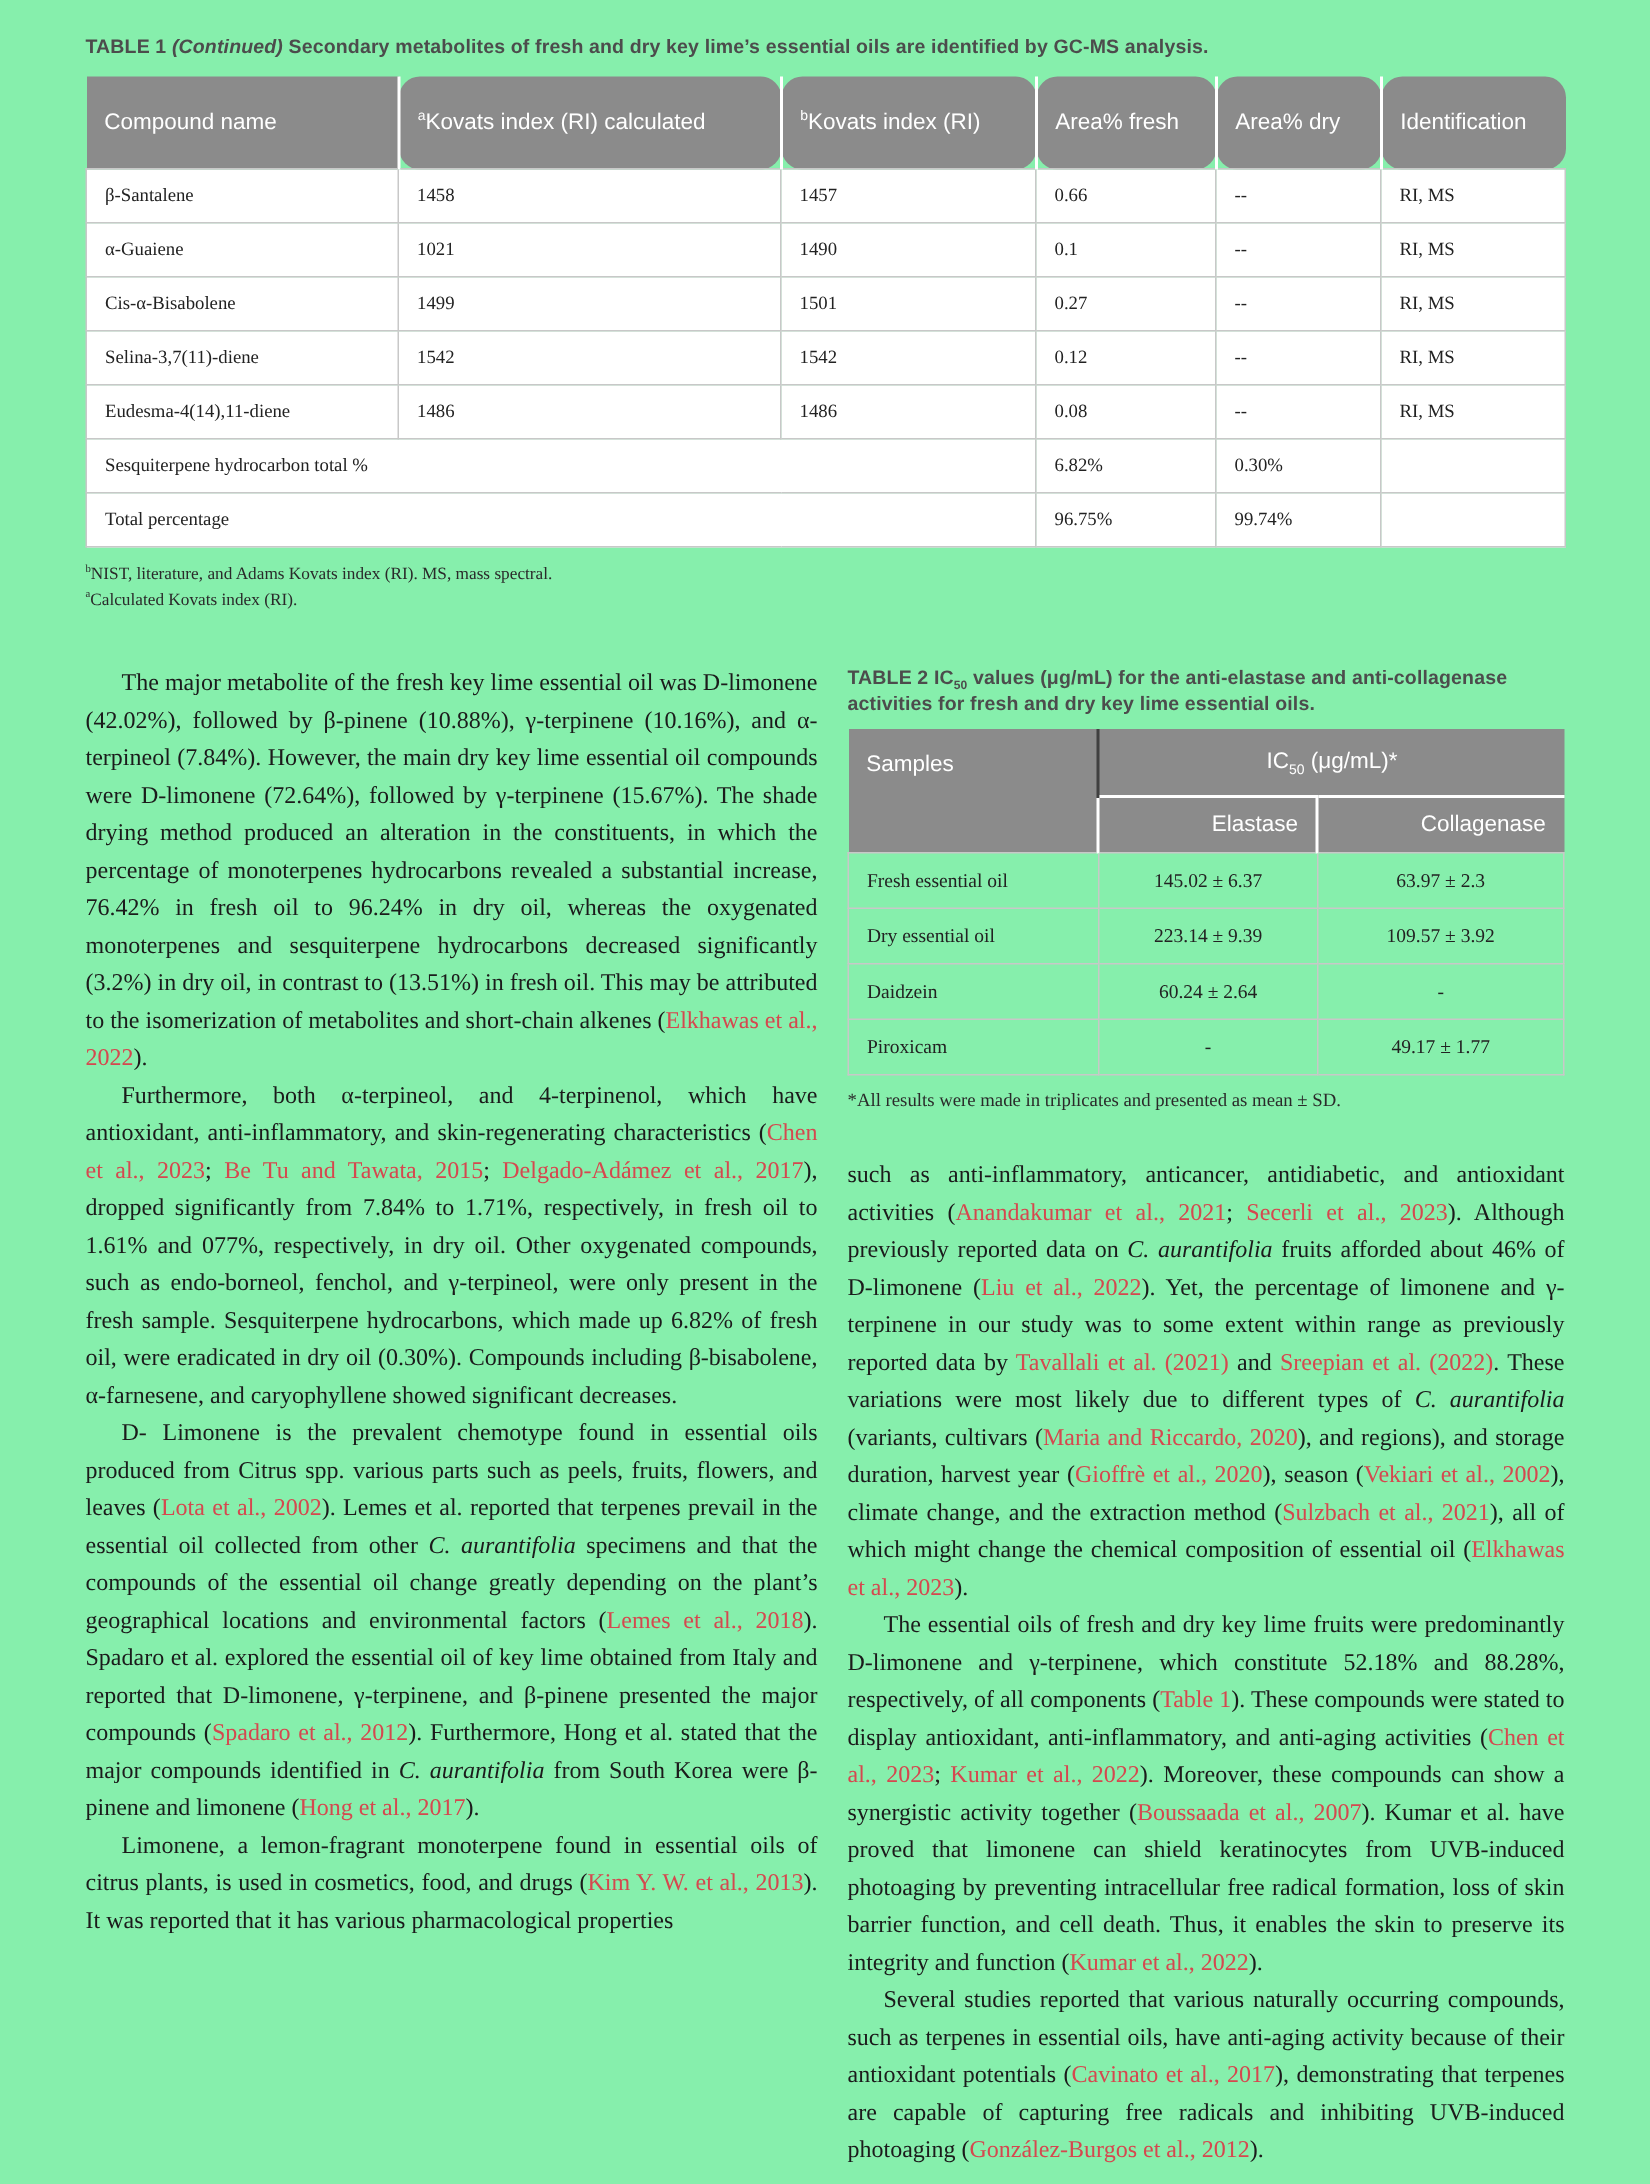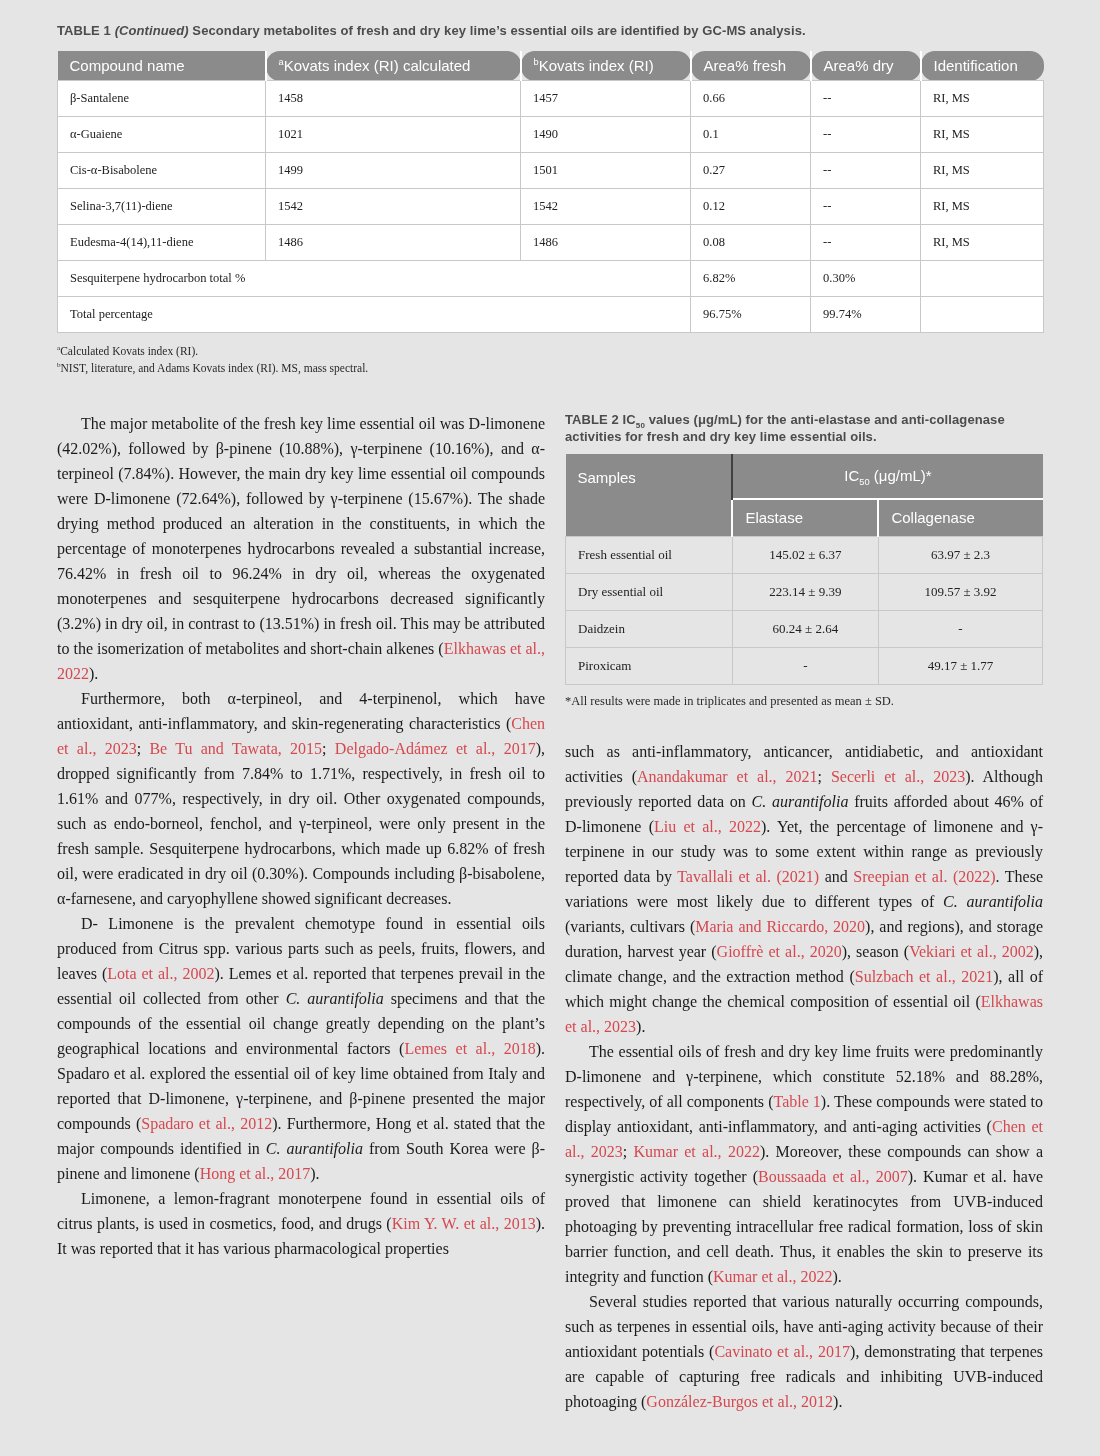--- a/index.html
+++ b/index.html
@@ -7,41 +7,41 @@
     --serif: "Liberation Serif", "DejaVu Serif", serif;
     --red: #d5484f;
     --capgray: #4c4c4c;
     --hdrgray: #8b8b8b;
     --line: #c8c8c8;
     --ink: #1b1b1b;
   }
   *{margin:0;padding:0;box-sizing:border-box;}
   html,body{background:#fff;}
   .page{
-    width:1100px;height:1456px;background:#e5e5e5;overflow:hidden;
+    width:1100px;height:1456px;background:#86efac;overflow:hidden;
     padding:22px 57px 0 57px;
     font-family:var(--serif);color:var(--ink);
   }
   
   .caption{
     font-family:var(--sans);font-weight:bold;font-size:13px;line-height:17px;
     color:var(--capgray);letter-spacing:0.1px;
   }
   .caption .i{font-style:italic;}
   
   .cite{color:var(--red);}
   .i{font-style:italic;}
   .sup{font-size:0.62em;vertical-align:super;line-height:0;}
   .sub{font-size:0.62em;vertical-align:sub;line-height:0;}
   
   table{border-collapse:collapse;}
   .t1{width:986px;table-layout:fixed;margin-top:12px;}
   .t1 thead th{
     background:var(--hdrgray);color:#fff;font-family:var(--sans);font-weight:400;
-    font-size:15px;text-align:left;padding:6px 12px;
+    font-size:15px;text-align:left;padding:22px 12px;
   }
   .t1 thead th + th{border-left:2px solid #fff;border-radius:14px;}
   .t1 tbody td{
     font-family:var(--serif);font-size:12.5px;color:#222;
     border:1px solid var(--line);padding:10px 12px;background:#fff;
   }
   .footnotes{margin-top:10px;font-size:11.5px;line-height:17px;color:#2a2a2a;}
   
   .columns{display:grid;grid-template-columns:488px 478px;column-gap:20px;margin-top:34px;}
   .bodytext p{
@@ -50,21 +50,21 @@
   .bodytext p.indent{text-indent:24px;}
   
   .t2wrap{margin-top:9px;}
   .t2{width:100%;table-layout:fixed;}
   .t2 thead th{
     background:var(--hdrgray);color:#fff;font-family:var(--sans);font-weight:400;
     font-size:15px;padding:0 12px;
   }
   .t2 th.samples{text-align:left;vertical-align:top;padding-top:15px;height:82px;}
   .t2 th.group{text-align:center;height:38px;border-left:2px solid #404040;}
-  .t2 th.subh{text-align:left;height:32px;border-left:2px solid #fff;border-top:2px solid #fff;}
+  .t2 th.subh{text-align:right;height:32px;border-left:2px solid #fff;border-top:2px solid #fff;}
   .t2 tbody td{
     font-family:var(--serif);font-size:13px;color:#222;
     border:1px solid var(--line);padding:10px 12px;text-align:center;
   }
   .t2 tbody td.lbl{text-align:left;}
   .t2foot{margin-top:8px;font-size:12.5px;color:#2a2a2a;line-height:16px;}
   .rc-text{margin-top:30px;}
 </style>
 </head>
 <body>
@@ -142,22 +142,22 @@
       <tr>
         <td colspan="3">Total percentage</td>
         <td>96.75%</td>
         <td>99.74%</td>
         <td></td>
       </tr>
     </tbody>
   </table>
 
   <div class="footnotes">
+    <div><span class="sup">b</span><span>NIST, literature, and Adams Kovats index (RI). MS, mass spectral.</span></div>
     <div><span class="sup">a</span><span>Calculated Kovats index (RI).</span></div>
-    <div><span class="sup">b</span><span>NIST, literature, and Adams Kovats index (RI). MS, mass spectral.</span></div>
   </div>
 
   <div class="columns">
 
     <div class="bodytext">
       <p class="indent"><span>The major metabolite of the fresh key lime essential oil was D-limonene (42.02%), followed by β-pinene (10.88%), γ-terpinene (10.16%), and α-terpineol (7.84%). However, the main dry key lime essential oil compounds were D-limonene (72.64%), followed by γ-terpinene (15.67%). The shade drying method produced an alteration in the constituents, in which the percentage of monoterpenes hydrocarbons revealed a substantial increase, 76.42% in fresh oil to 96.24% in dry oil, whereas the oxygenated monoterpenes and sesquiterpene hydrocarbons decreased significantly (3.2%) in dry oil, in contrast to (13.51%) in fresh oil. This may be attributed to the isomerization of metabolites and short-chain alkenes (</span><span class="cite">Elkhawas et al., 2022</span><span>).</span></p>
       <p class="indent"><span>Furthermore, both α-terpineol, and 4-terpinenol, which have antioxidant, anti-inflammatory, and skin-regenerating characteristics (</span><span class="cite">Chen et al., 2023</span><span>; </span><span class="cite">Be Tu and Tawata, 2015</span><span>; </span><span class="cite">Delgado-Adámez et al., 2017</span><span>), dropped significantly from 7.84% to 1.71%, respectively, in fresh oil to 1.61% and 077%, respectively, in dry oil. Other oxygenated compounds, such as endo-borneol, fenchol, and γ-terpineol, were only present in the fresh sample. Sesquiterpene hydrocarbons, which made up 6.82% of fresh oil, were eradicated in dry oil (0.30%). Compounds including β-bisabolene, α-farnesene, and caryophyllene showed significant decreases.</span></p>
       <p class="indent"><span>D- Limonene is the prevalent chemotype found in essential oils produced from Citrus spp. various parts such as peels, fruits, flowers, and leaves (</span><span class="cite">Lota et al., 2002</span><span>). Lemes et al. reported that terpenes prevail in the essential oil collected from other </span><span class="i">C. aurantifolia</span><span> specimens and that the compounds of the essential oil change greatly depending on the plant’s geographical locations and environmental factors (</span><span class="cite">Lemes et al., 2018</span><span>). Spadaro et al. explored the essential oil of key lime obtained from Italy and reported that D-limonene, γ-terpinene, and β-pinene presented the major compounds (</span><span class="cite">Spadaro et al., 2012</span><span>). Furthermore, Hong et al. stated that the major compounds identified in </span><span class="i">C. aurantifolia</span><span> from South Korea were β-pinene and limonene (</span><span class="cite">Hong et al., 2017</span><span>).</span></p>
       <p class="indent"><span>Limonene, a lemon-fragrant monoterpene found in essential oils of citrus plants, is used in cosmetics, food, and drugs (</span><span class="cite">Kim Y. W. et al., 2013</span><span>). It was reported that it has various pharmacological properties</span></p>
     </div>

